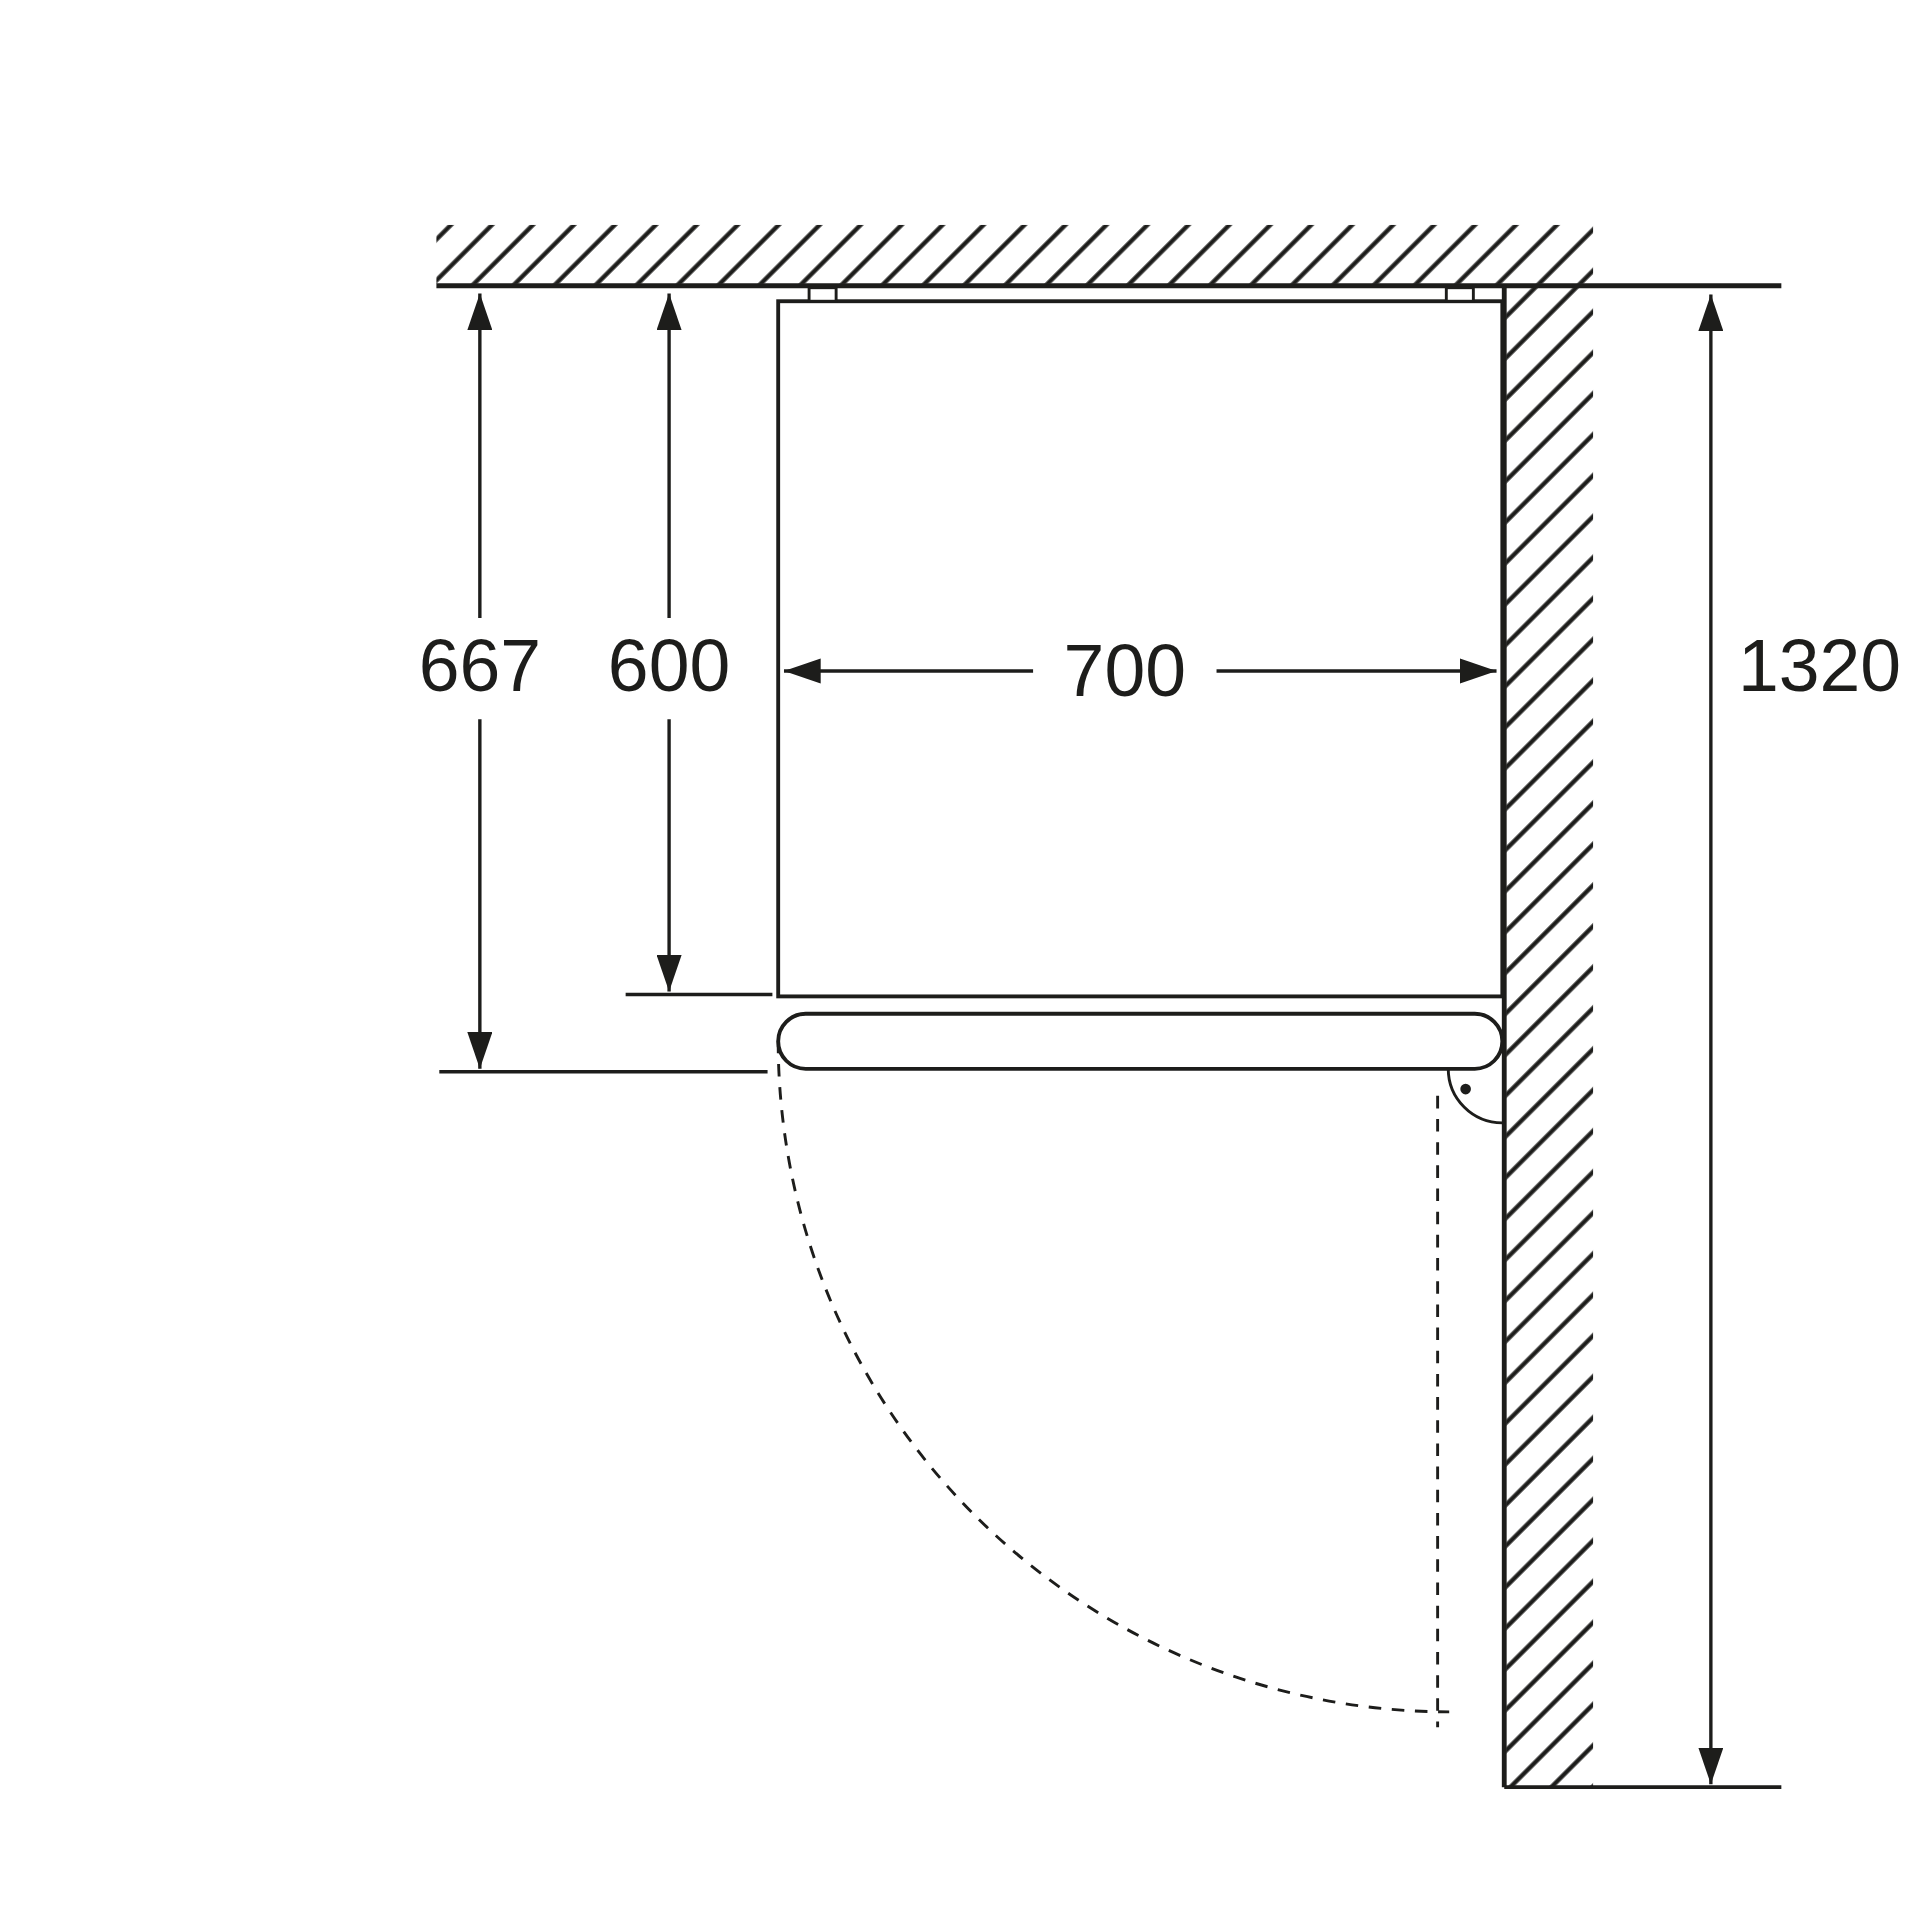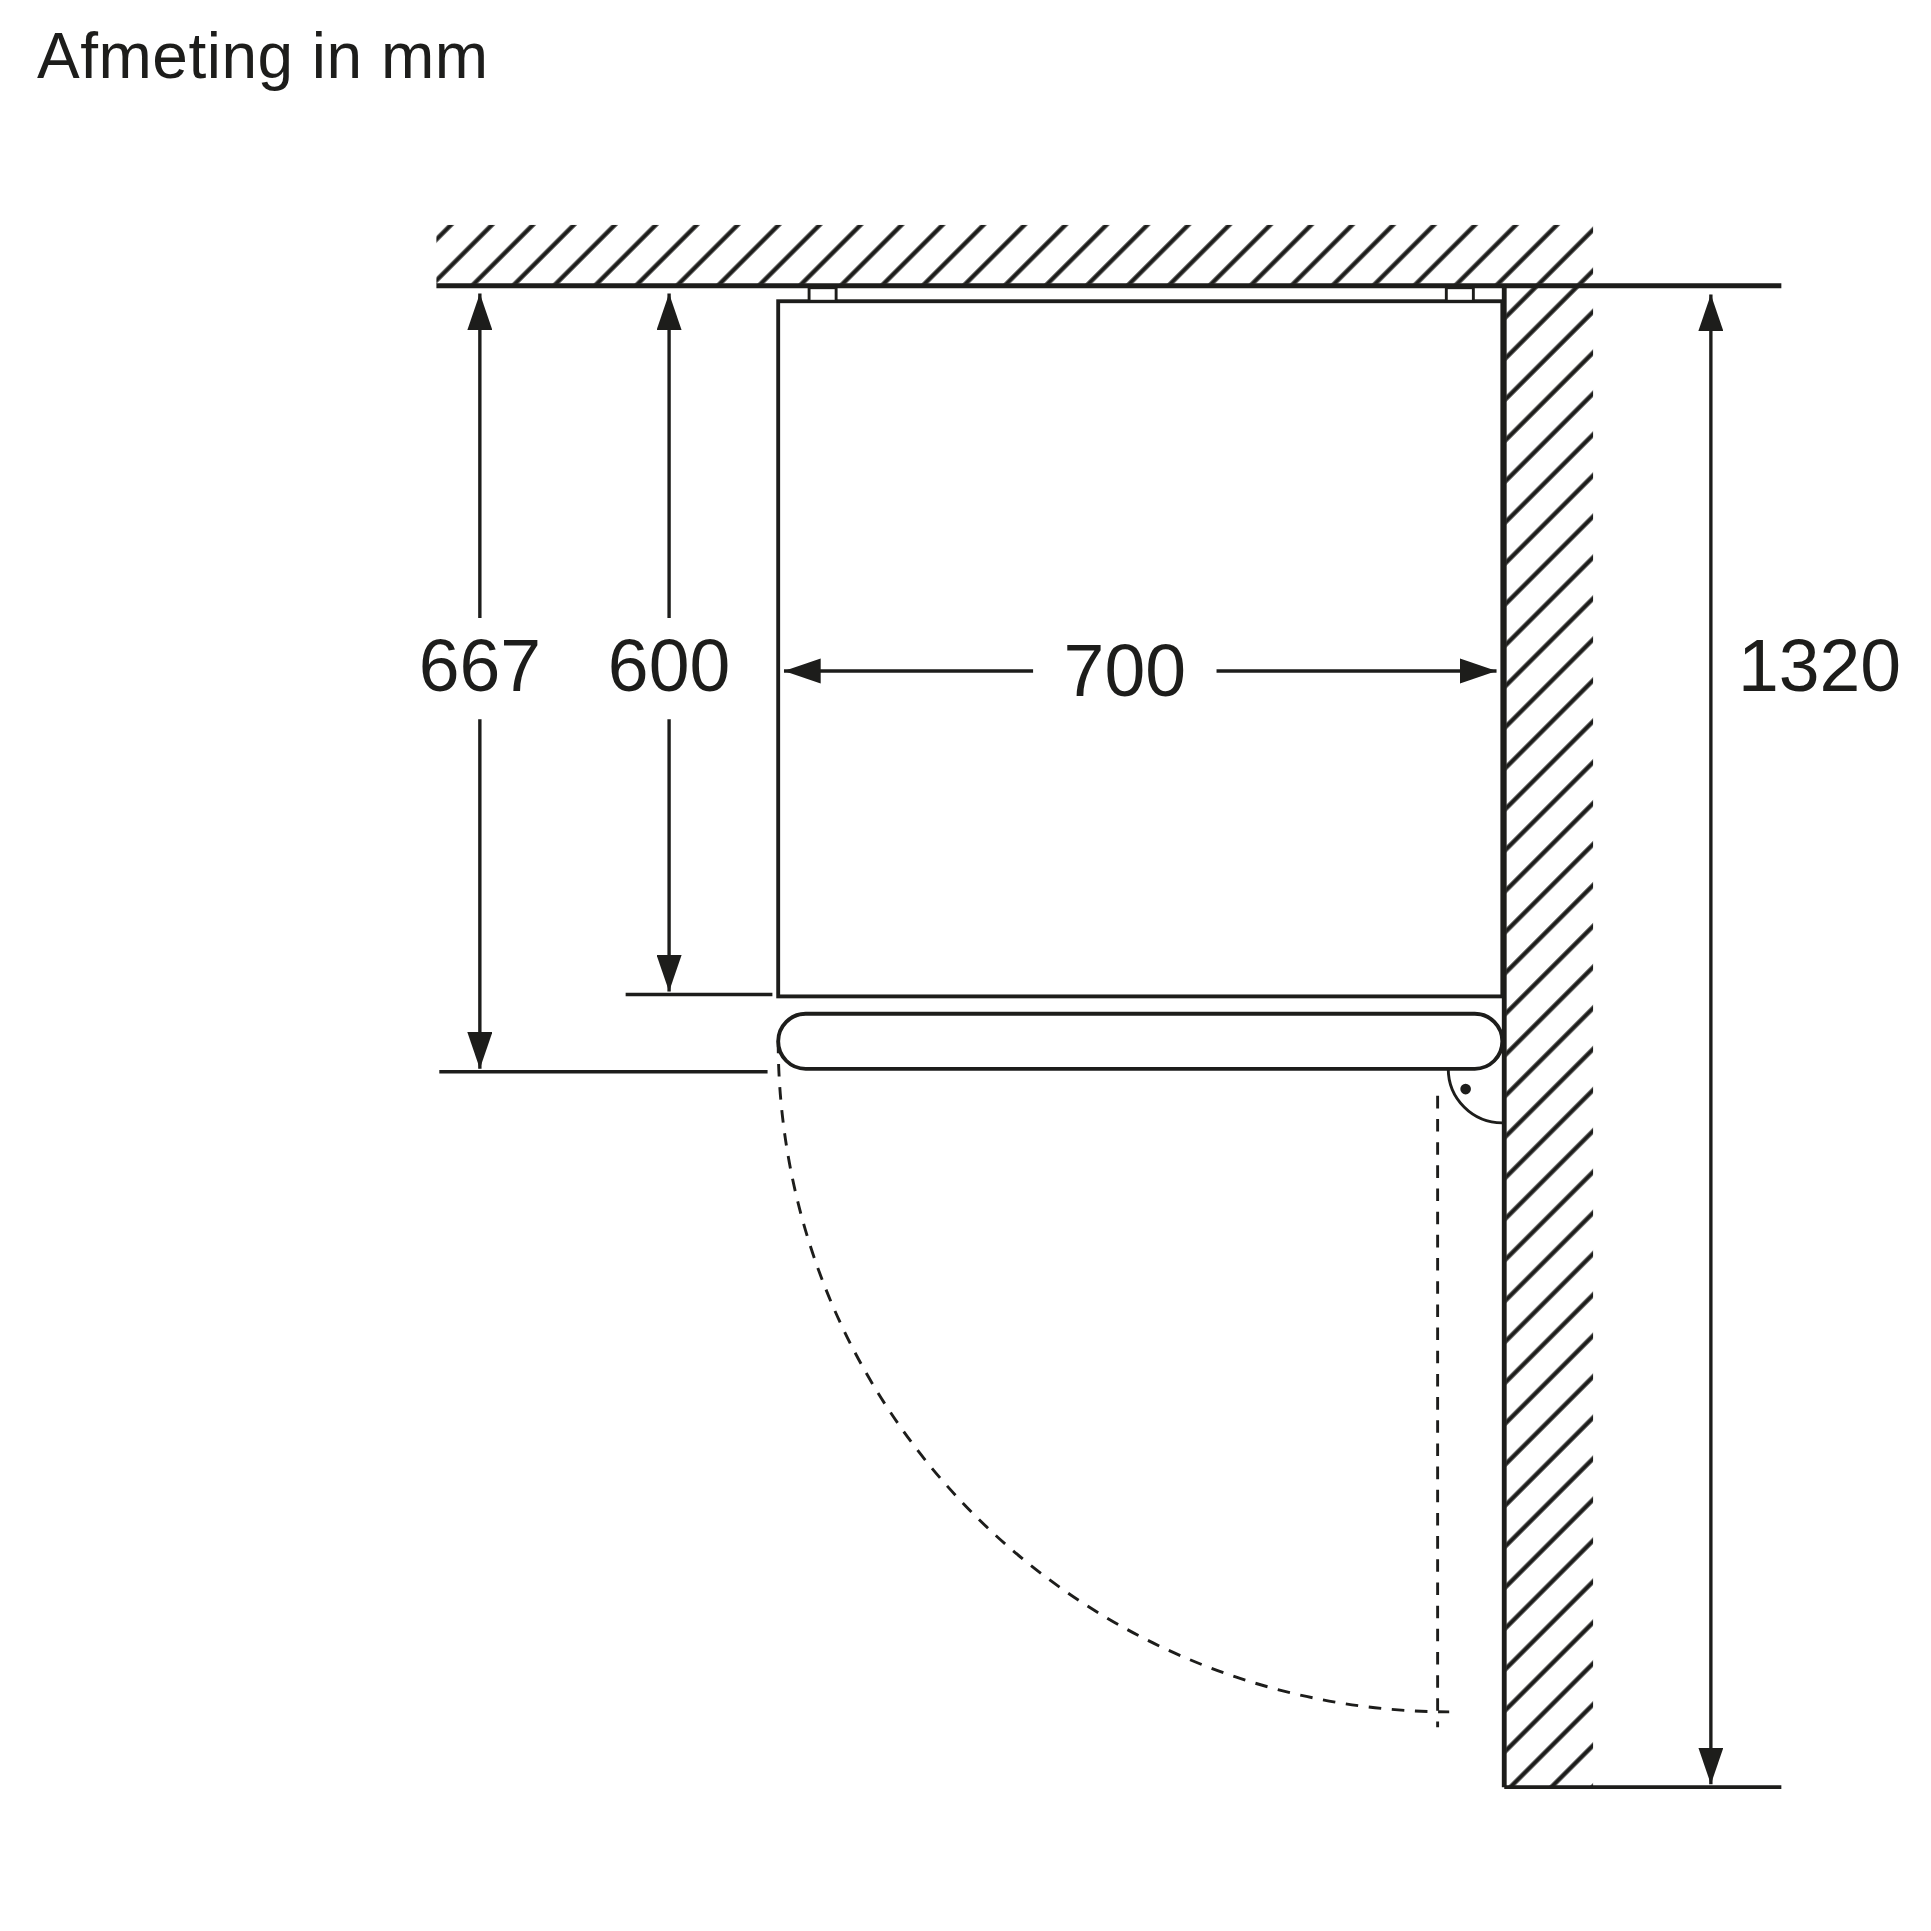--- a/index.html
+++ b/index.html
@@ -27,21 +27,20 @@
     font-family: "Liberation Sans", sans-serif;
     font-size: 76px;
     fill: #1d1d1b;
   }
 </style>
 </head>
 <body>
 
 <div class="page">
 
-  <div class="title">Afmeting in mm</div>
 
   <svg class="diagram" width="1931" height="1931" viewBox="0 0 2000 2000">
     <defs>
       <pattern id="hatch" width="30" height="30" patternUnits="userSpaceOnUse" patternTransform="rotate(45)">
         <line x1="15" y1="0" x2="15" y2="30" stroke="#1d1d1b" stroke-width="4.5"></line>
       </pattern>
       <marker id="arrow" markerUnits="userSpaceOnUse" markerWidth="38" markerHeight="26" refX="38" refY="13" orient="auto-start-reverse">
         <path d="M0,0 L38,13 L0,26 Z" fill="#1d1d1b"></path>
       </marker>
     </defs>

